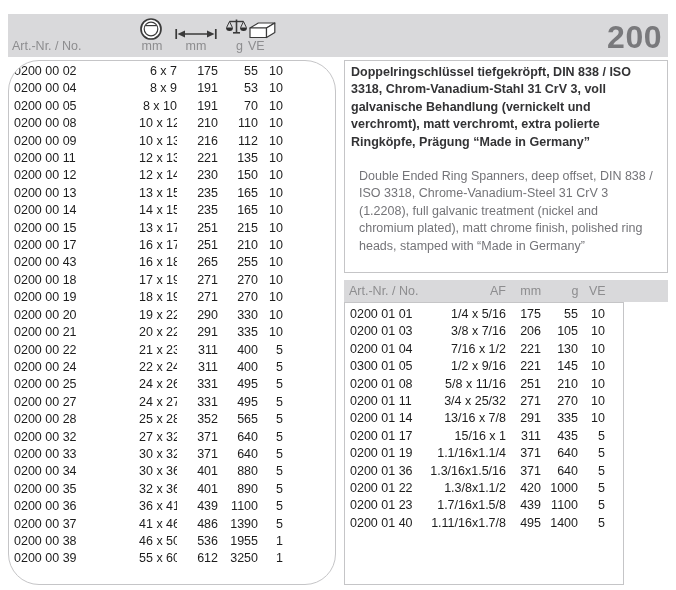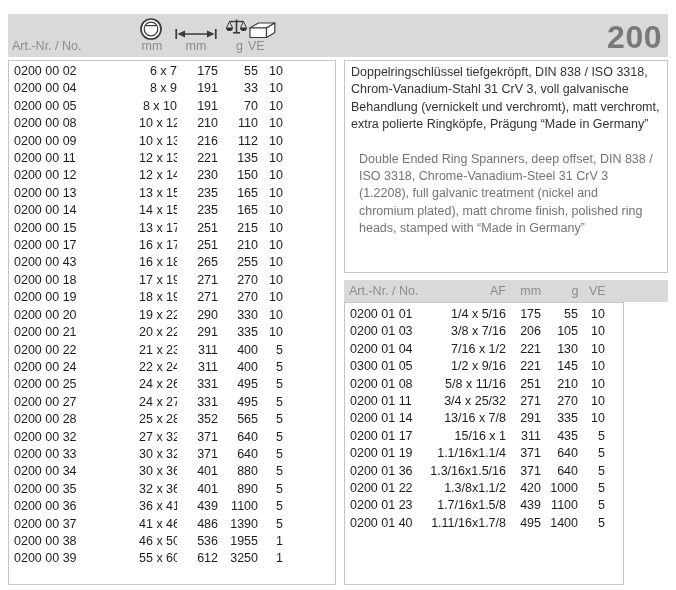--- a/index.html
+++ b/index.html
@@ -20,24 +20,24 @@
   #i-ring{left:131px;top:3px;}
   #i-len{left:167px;top:13px;}
   #i-scales{left:217px;top:4px;}
   #i-box{left:241px;top:8px;}
   .pagenum{
     position:absolute;right:6px;top:5px;font-size:32px;font-weight:bold;
     color:#79797c;letter-spacing:0.5px;
   }
   
   .box{position:absolute;background:#fff;border:1px solid #c5c5c7;box-sizing:border-box;}
-  #lbox{left:8px;top:60px;width:328px;height:525px;overflow:hidden;}
+  #lbox{left:8px;top:60px;width:328px;height:525px;overflow:hidden;border-radius:31px;}
   #desc{left:344px;top:60px;width:324px;height:213px;padding:3px 5px 0 6px;overflow:hidden;}
   #desc p{font-size:12.5px;line-height:17.4px;}
-  #desc .de{margin:0 0 17px 0;color:#333335;}
+  #desc .de{margin:0 0 17px 0;color:#333335;font-weight:bold;}
   #desc .en{margin:8px;color:#747478;}
   #rband{position:absolute;left:344px;top:280px;width:324px;height:22px;background:#d9d9db;}
   #rbox{left:344px;top:302px;width:280px;height:283px;overflow:hidden;}
   
   table{border-collapse:collapse;table-layout:fixed;width:100%;}
   td{font-size:12.5px;line-height:17.4px;padding:0;white-space:nowrap;overflow:hidden;color:#1d1d1d;}
   td.c1{padding-left:5px;}
   td.r{text-align:right;}
   #lbox table{margin-top:2px;}
   #rbox table{margin-top:3px;}
@@ -115,21 +115,21 @@
           <td class="r">175</td>
           <td class="r">55</td>
           <td class="r">10</td>
           <td></td>
         </tr>
 
         <tr>
           <td class="c1">0200 00 04</td>
           <td class="r">8 x 9</td>
           <td class="r">191</td>
-          <td class="r">33</td>
+          <td class="r">53</td>
           <td class="r">10</td>
           <td></td>
         </tr>
 
         <tr>
           <td class="c1">0200 00 05</td>
           <td class="r">8 x 10</td>
           <td class="r">191</td>
           <td class="r">70</td>
           <td class="r">10</td>

